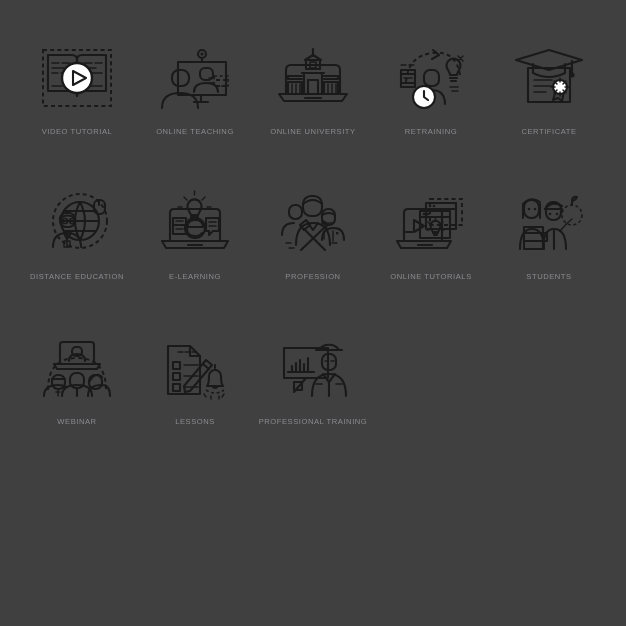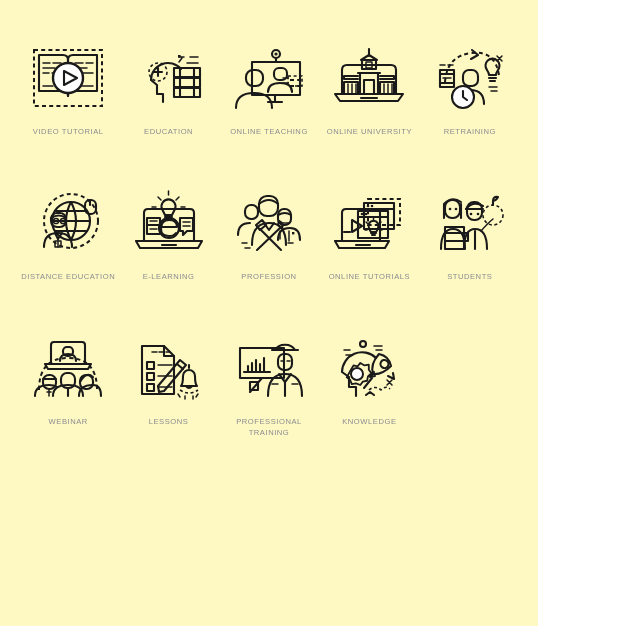--- a/index.html
+++ b/index.html
@@ -4,22 +4,22 @@
 <style>
   html,body{margin:0;padding:0;}
   body{
     width:626px;height:626px;
     background:#ffffff;
     font-family:"Liberation Sans", sans-serif;
     overflow:hidden;
   }
   .sheet{
     position:relative;
-    width:538px;height:626px;
-    background:#fef9c3;
+    width:626px;height:626px;
+    background:#404040;
     box-sizing:border-box;
     padding:30px 18px 16px 18px;
   }
   .grid{
     display:grid;
     grid-template-columns:repeat(5,1fr);
     grid-template-rows:repeat(4,1fr);
     width:100%;height:100%;
   }
   .cell{
@@ -71,36 +71,20 @@
           <path class="sf" d="M46 21 h8 M57 21 h7 M46 26 h12 M52 31 h12"></path>
           <path class="sf" d="M14 44 h10 M14 49 h7 M24 49 h8"></path>
           <path class="sf" d="M48 44 h16 M46 49 h8 M57 49 h7"></path>
           <circle cx="39" cy="36" r="15" fill="#ffffff" stroke="#1a1a1a" stroke-width="2.4"></circle>
           <path class="s" d="M35 29 L48 36 L35 43 Z"></path>
         </svg>
       </div>
       <div class="label">VIDEO TUTORIAL</div>
     </div>
 
-    <div class="cell">
-      <div class="icon-box">
-        <svg width="78" height="72" viewBox="0 0 78 72">
-          <path class="s" d="M33 60 v-8 h-6 v-9 l-6 -5 a17 17 0 0 1 30 -11"></path>
-          <circle class="dash2" cx="28" cy="30" r="9"></circle>
-          <path class="s" d="M24 30 h8 M28 26 v8"></path>
-          <rect class="s" x="44" y="26" width="26" height="9"></rect>
-          <rect class="s" x="44" y="36" width="26" height="9"></rect>
-          <rect class="s" x="44" y="46" width="26" height="9"></rect>
-          <path class="s" d="M50 26 v9 M64 26 v9 M50 36 v9 M64 36 v9 M50 46 v9 M64 46 v9"></path>
-          <path class="sf" d="M49 15 h5 M60 15 h8 M57 21 h11 M49 20 l3 -4"></path>
-          <path class="fillk" d="M48 13 h2.6 v2.6 h-2.6 Z"></path>
-        </svg>
-      </div>
-      <div class="label">EDUCATION</div>
-    </div>
 
     <div class="cell">
       <div class="icon-box">
         <svg width="78" height="72" viewBox="0 0 78 72">
           <circle class="s" cx="46" cy="12" r="4"></circle>
           <circle class="fillk" cx="46" cy="12" r="1.6"></circle>
           <path class="s" d="M46 16 v4"></path>
           <rect class="s" x="22" y="20" width="48" height="33"></rect>
           <path class="s" d="M26 53 h40"></path>
           <path class="s" d="M45 53 v7 M38 60 h14"></path>
@@ -154,20 +138,36 @@
           <path class="s" d="M32 49 v6 l4 3"></path>
           <path class="s" d="M56 28 a7 7 0 1 1 11 0 q-2 3 -2 5 h-7 q0 -2 -2 -5 Z"></path>
           <path class="s" d="M58 36 h7 M59 39 h5"></path>
           <path class="sf" d="M9 23 h5 M17 23 h5 M58 45 h8 M60 49 h6"></path>
           <path class="sf" d="M66 14 l5 5 M71 14 l-5 5"></path>
         </svg>
       </div>
       <div class="label">RETRAINING</div>
     </div>
 
+    <div class="cell">
+      <div class="icon-box">
+        <svg width="78" height="72" viewBox="0 0 78 72">
+          <rect class="s" x="18" y="26" width="42" height="34"></rect>
+          <path class="s" d="M6 18 L39 8 L72 18 L39 28 Z"></path>
+          <path class="s" d="M23 22 v9 q16 8 32 0 v-9"></path>
+          <path class="s" d="M62 19 v12"></path>
+          <circle class="fillk" cx="62" cy="33" r="2.6"></circle>
+          <path class="sf" d="M24 38 h18 M24 44 h22 M24 50 h12"></path>
+          <path class="s" d="M46 48 l-3 10 l5 -2 l4 3 l2 -10"></path>
+          <circle cx="50" cy="45" r="7" fill="#ffffff" stroke="#1a1a1a" stroke-width="2.1"></circle>
+          <path class="sf" d="M50 36 v4 M50 50 v4 M41 45 h4 M55 45 h4 M44 39 l3 3 M56 39 l-3 3 M44 51 l3 -3 M56 51 l-3 -3"></path>
+        </svg>
+      </div>
+      <div class="label">CERTIFICATE</div>
+    </div>
 
     <div class="cell">
       <div class="icon-box">
         <svg width="78" height="72" viewBox="0 0 78 72">
           <circle class="dash" cx="42" cy="34" r="27"></circle>
           <circle class="s" cx="42" cy="34" r="19"></circle>
           <path class="s" d="M42 15 q-10 19 0 38 q10 -19 0 -38"></path>
           <path class="s" d="M23 34 h38 M26 24 h32 M26 44 h32"></path>
           <rect class="s" x="56" y="13" width="11" height="14" rx="5" fill="#ffffff"></rect>
           <path class="s" d="M61 13 v5"></path>
@@ -343,37 +343,17 @@
           <path class="sf" d="M51 29 h3 M57 29 h3"></path>
           <path class="s" d="M38 64 q0 -22 17 -22 q17 0 17 22" fill="#ffffff"></path>
           <path class="s" d="M49 42 l6 8 l6 -8"></path>
           <path class="s" d="M55 50 v14"></path>
           <path class="sf" d="M42 52 h6 M62 52 h6"></path>
         </svg>
       </div>
       <div class="label">PROFESSIONAL TRAINING</div>
     </div>
 
-    <div class="cell">
-      <div class="icon-box">
-        <svg width="78" height="72" viewBox="0 0 78 72">
-          <path class="s" d="M26 64 v-9 h-7 v-10 l-7 -5 a20 20 0 0 1 34 -14"></path>
-          <path class="s" d="M22 36 l3 -5 l5 1 l3 -4 l5 3 l5 -1 v6 l3 4 l-4 4 l-1 5 l-5 1 l-3 4 l-5 -2 l-5 1 l-2 -5 l-4 -3 Z" transform="translate(-2,2) scale(0.85) translate(5,6)"></path>
-          <circle cx="27" cy="42" r="6" fill="#ffffff" stroke="#1a1a1a" stroke-width="2"></circle>
-          <path class="s" d="M49 22 q10 2 12 12 q-9 9 -18 8 q-3 -10 6 -20 Z"></path>
-          <path class="s" d="M51 30 a4 4 0 1 0 7 4 a4 4 0 1 0 -7 -4"></path>
-          <path class="s" d="M44 40 l-4 5 l5 -1"></path>
-          <path class="s" d="M58 44 l6 3 l-1 -6"></path>
-          <path class="s" d="M42 46 l-8 10"></path>
-          <path class="dash2" d="M39 58 q6 -5 12 0 q5 -5 9 -1"></path>
-          <path class="s" d="M36 63 l4 -3 l4 3"></path>
-          <circle class="s" cx="33" cy="12" r="3"></circle>
-          <path class="sf" d="M14 18 h6 M16 23 h6 M44 14 h8 M46 18 h6"></path>
-          <path class="sf" d="M57 48 l5 5 M62 48 l-5 5"></path>
-        </svg>
-      </div>
-      <div class="label">KNOWLEDGE</div>
-    </div>
 
 
 
   </div>
 </div>
 
 </body></html>

